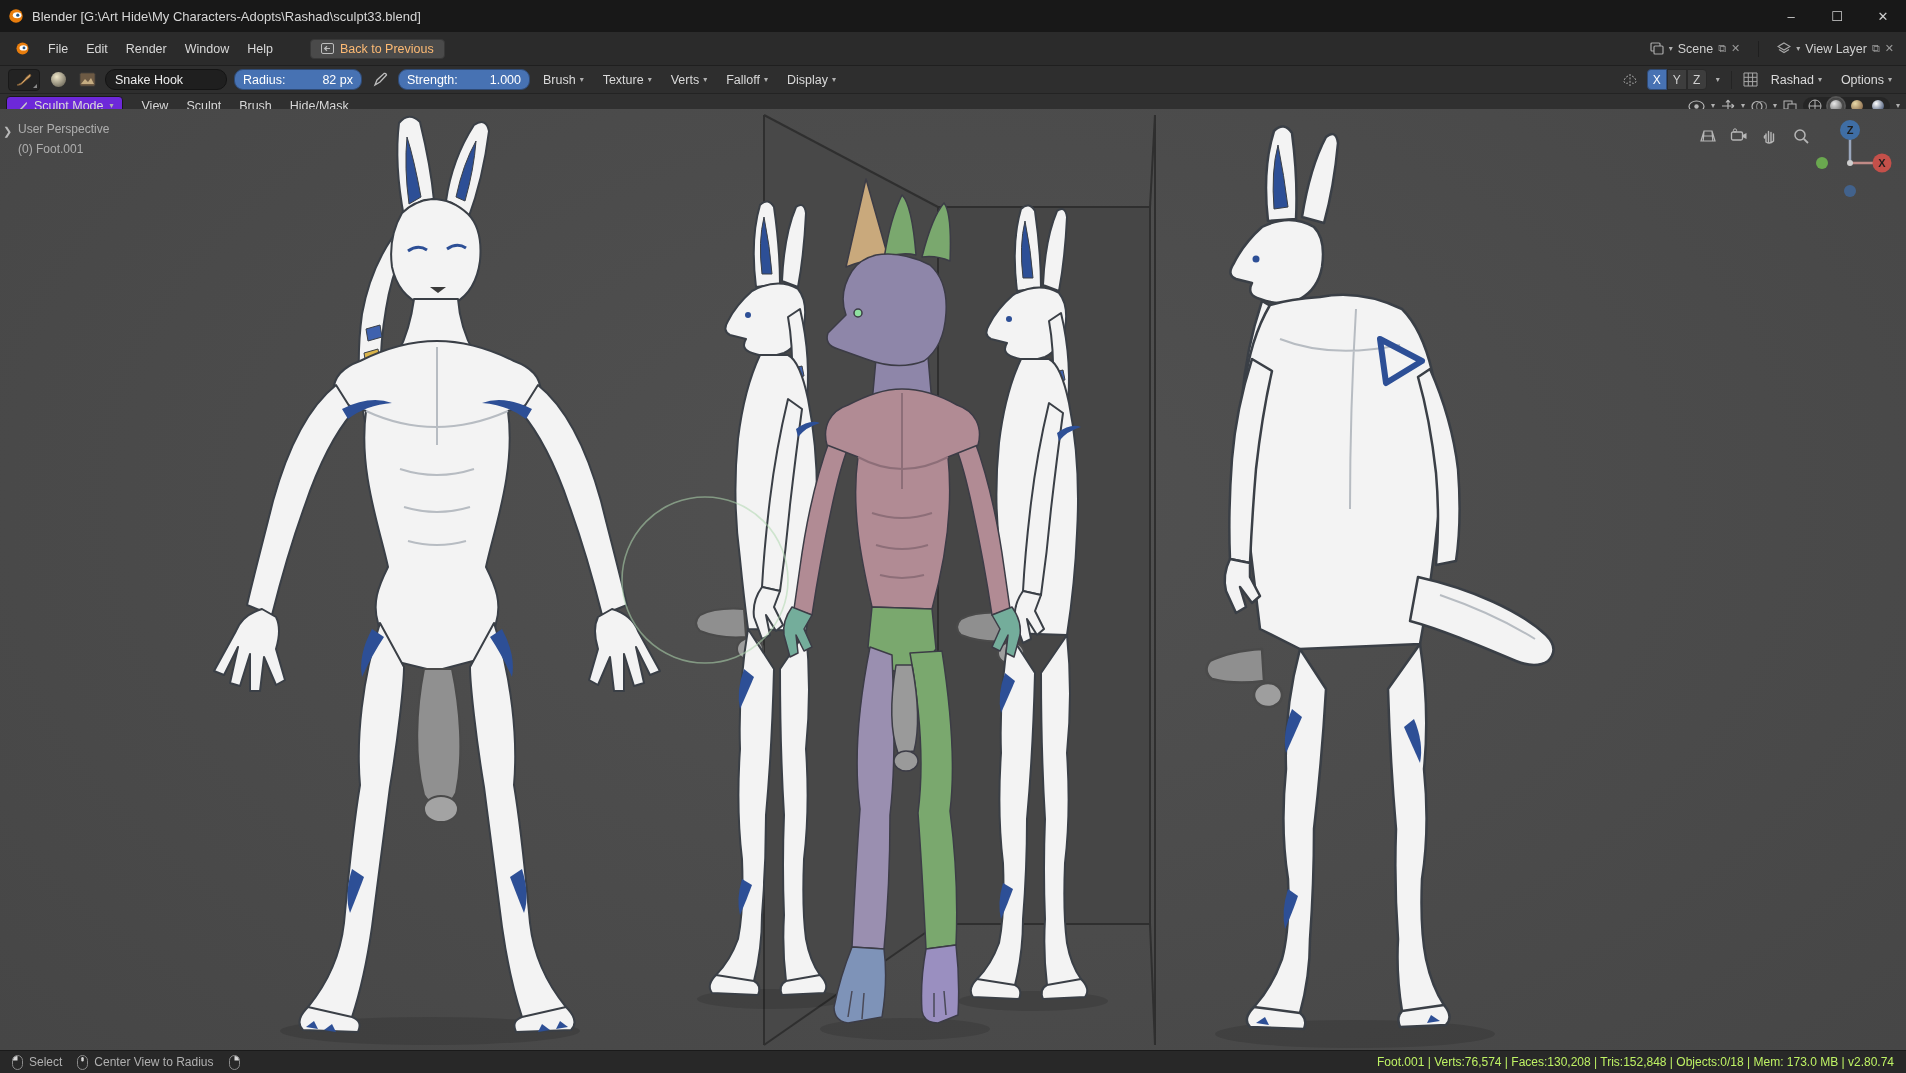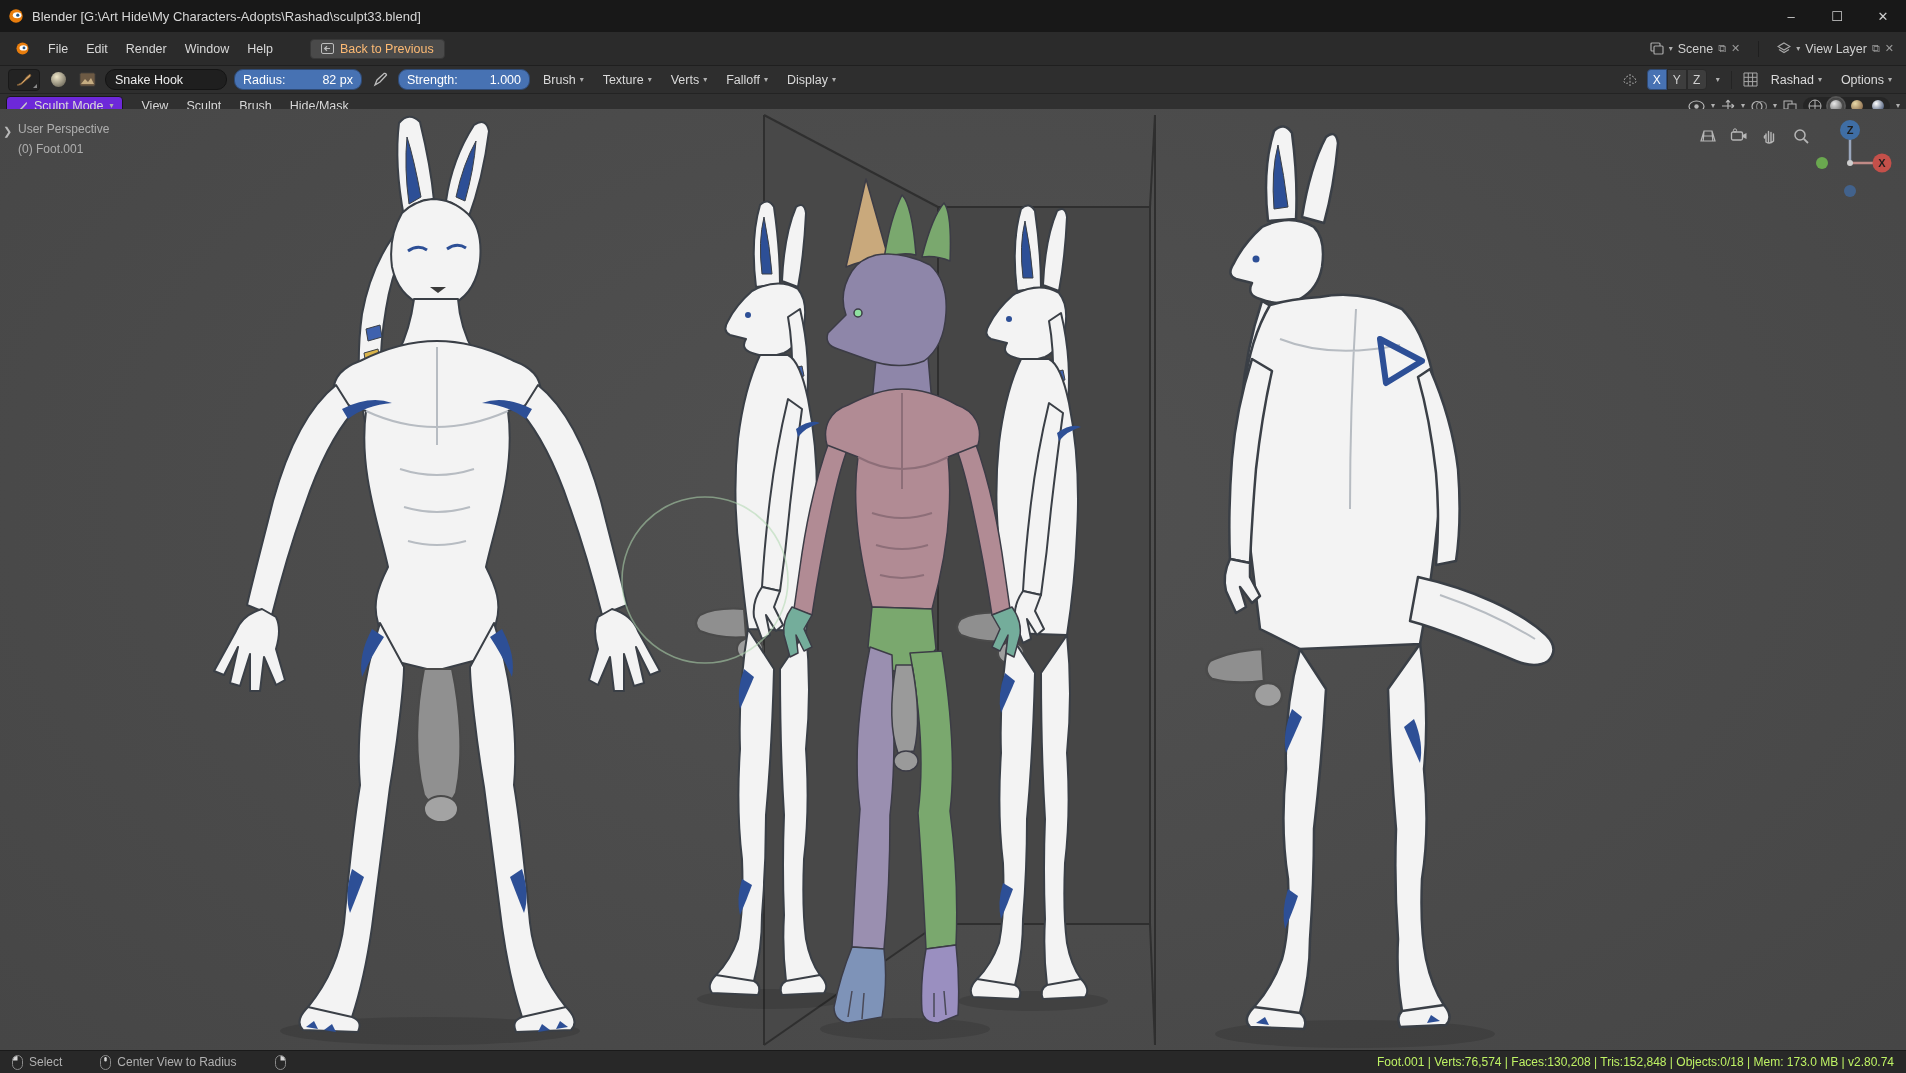--- a/index.html
+++ b/index.html
@@ -53,21 +53,21 @@
   
   .viewport{position:absolute;top:109px;left:0;width:1906px;height:941px;background:radial-gradient(ellipse 1300px 800px at 50% 42%,#515151,#464646)}
   .scene{position:absolute;inset:0;width:100%;height:100%}
   .vp-overlay{position:absolute;left:18px;top:10px;color:rgba(255,255,255,.55);font-size:12px;line-height:20px;pointer-events:none}
   .expand-chevron{position:absolute;left:3px;top:16px;color:#b9b9b9;font-size:11px}
   .nav-cluster{position:absolute;right:96px;top:18px;display:flex;gap:13px;opacity:.85}
   .gizmo{position:absolute;right:14px;top:8px}
   .gizmo text{font-size:11px;font-weight:bold;fill:#1e1e1e;font-family:"Liberation Sans",sans-serif}
 
   
-  .statusbar{position:absolute;bottom:0;left:0;width:100%;height:23px;background:#282828;border-top:1px solid #1a1a1a;display:flex;align-items:center;font-size:12px;color:#b0b0b0;padding:0 12px;gap:38px}
+  .statusbar{position:absolute;bottom:0;left:0;width:100%;height:23px;background:#282828;border-top:1px solid #1a1a1a;display:flex;align-items:center;font-size:12px;color:#b0b0b0;padding:0 12px;gap:15px}
   .hint{display:flex;align-items:center;gap:6px}
   .stats{margin-left:auto;color:#bef264}
 </style>
 </head>
 <body>
 
 <div class="window">
 
   <div class="titlebar">
     <svg width="16" height="16" viewBox="0 0 20 20">

